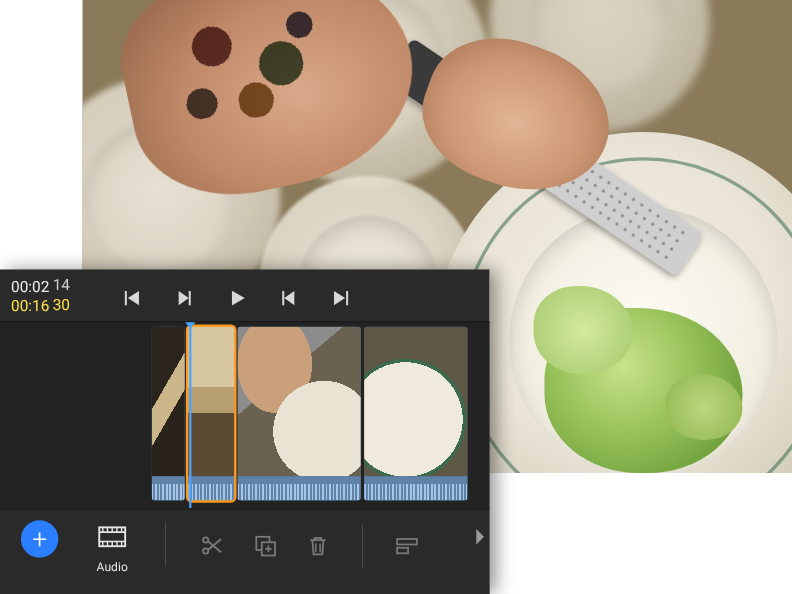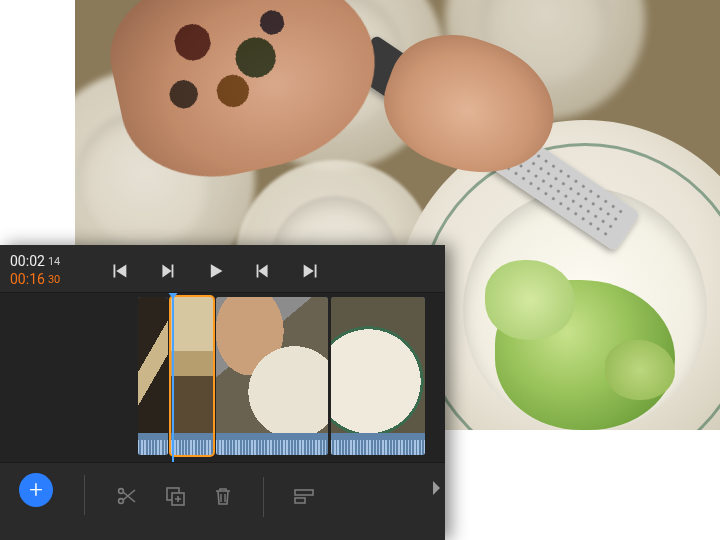--- a/index.html
+++ b/index.html
@@ -146,22 +146,22 @@
   }
   .timecode {
     display: flex;
     flex-direction: column;
     line-height: 1.25;
     min-width: 68px;
     font-size: 14px;
   }
   .tc-row { display: flex; align-items: baseline; gap: 3px; }
   .tc-main { color: #eee;}
-  .tc-frames { font-size: 11px; color: #cfcfcf; position: relative; top:-1px;}
-  .tc-total .tc-main, .tc-total .tc-frames { color: #f97316; }
+  .tc-frames { font-size: 14px; color: #cfcfcf; position: relative; top:-1px;}
+  .tc-total .tc-main, .tc-total .tc-frames { color: #fde047; }
 
   .controls {
     display: flex;
     align-items: center;
     gap: 26px;
     margin-left: 18px;
   }
   .ctrl { width: 22px; height: 22px; display:flex; align-items:center; justify-content:center; fill:#d8d8d8; cursor:pointer; }
   .ctrl.play svg { width: 20px; height: 20px;}
   
@@ -383,20 +383,30 @@
           <div class="wave"></div>
         </div>
     </div>
     <div class="playhead"></div>
   </div>
 
   <div class="toolbar">
     <div class="tool add">
       <div class="ticon">+</div>
     </div>
+    <div class="tool">
+      <div class="ticon">
+        <svg viewBox="0 0 28 28">
+            <rect x="3" y="6" width="22" height="16" fill="none" stroke="#e6e6e6" stroke-width="1.6"></rect>
+            <path d="M3 10h22M3 18h22" stroke="#e6e6e6" stroke-width="1.4"></path>
+            <path d="M6 6v4M10 6v4M14 6v4M18 6v4M22 6v4 M6 18v4M10 18v4M14 18v4M18 18v4M22 18v4" stroke="#e6e6e6" stroke-width="1.2"></path>
+          </svg>
+      </div>
+      <div class="tlabel">Audio</div>
+    </div>
 
     <div class="divider"></div>
 
     <div class="ghost-tools">
       <div class="ghost">
         <svg viewBox="0 0 24 24">
             <circle cx="6" cy="7" r="2.4" fill="none" stroke="#7a7a7a" stroke-width="1.6"></circle>
             <circle cx="6" cy="17" r="2.4" fill="none" stroke="#7a7a7a" stroke-width="1.6"></circle>
             <path d="M8 8l12 10M8 16L20 6" stroke="#7a7a7a" stroke-width="1.6" fill="none"></path>
           </svg>

